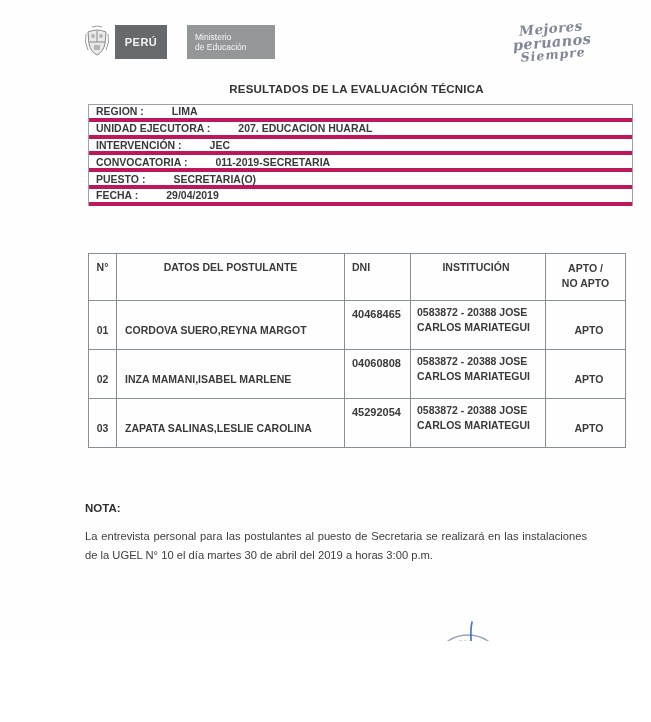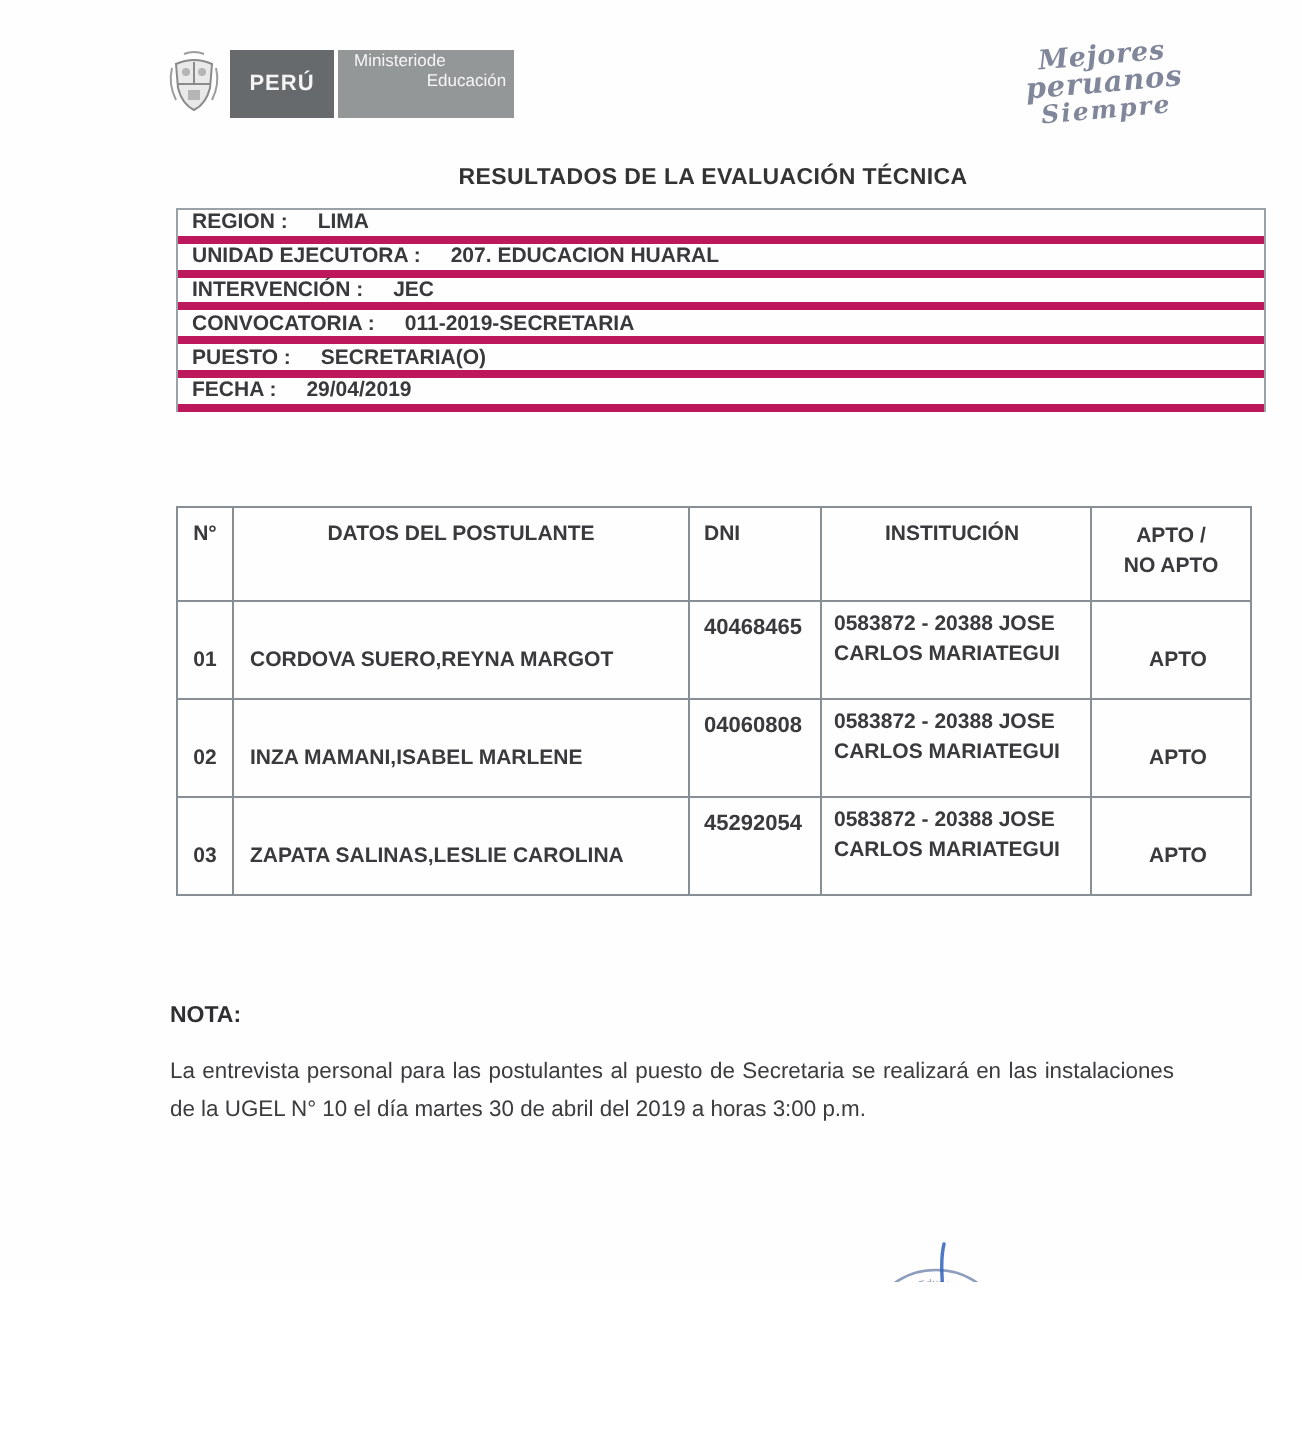--- a/index.html
+++ b/index.html
@@ -12,22 +12,22 @@
   
   .brand { position:absolute; left:82px; top:24px; display:flex; align-items:center; }
   .arms-svg { width:30px; height:35px; margin-right:3px; }
   .brand-box-dark {
     width:52px; height:34px; background:#666a6d; color:#f4f4f4;
     display:flex; align-items:center; justify-content:center;
     font-weight:bold; font-size:11px; letter-spacing:.5px;
   }
   .brand-box-light {
     width:88px; height:34px; background:#939798; color:#f6f6f6;
-    display:flex; flex-direction:row; justify-content:center;
-    padding-left:8px; font-size:8.5px; line-height:10px; margin-left:2px;
+    display:flex; flex-direction:column; justify-content:center;
+    padding-left:8px; font-size:8.5px; line-height:10px; margin-left:20px;
   }
 
   
   .slogan {
     position:absolute; left:492px; top:22px; width:120px;
     transform:rotate(-5deg);
     font-family:"DejaVu Serif", serif; font-style:italic; font-weight:bold;
     color:#81879a; text-align:center; font-size:13.5px; line-height:13px;
     letter-spacing:.4px;
   }
@@ -43,21 +43,21 @@
   
   .info-table {
     position:absolute; left:88px; top:104px; width:545px;
     border:1px solid #9aa1a7; border-bottom:none;
   }
   .info-row {
     height:16.8px; border-bottom:4px solid #be185d;
     display:flex; align-items:center; padding-left:7px;
     font-size:10.5px; font-weight:bold; color:#38393b;
   }
-  .info-row .val { margin-left:15px; }
+  .info-row .val { margin-left:28px; }
 
   
   .results { position:absolute; left:88px; top:253px; }
   table { border-collapse:collapse; table-layout:fixed; width:537px; }
   td, th {
     border:1px solid #878f95; font-size:10.5px; color:#3a3a3c;
     overflow:hidden;
     font-weight:bold;
   }
   th { font-weight:bold; vertical-align:top; padding-top:7px; }

